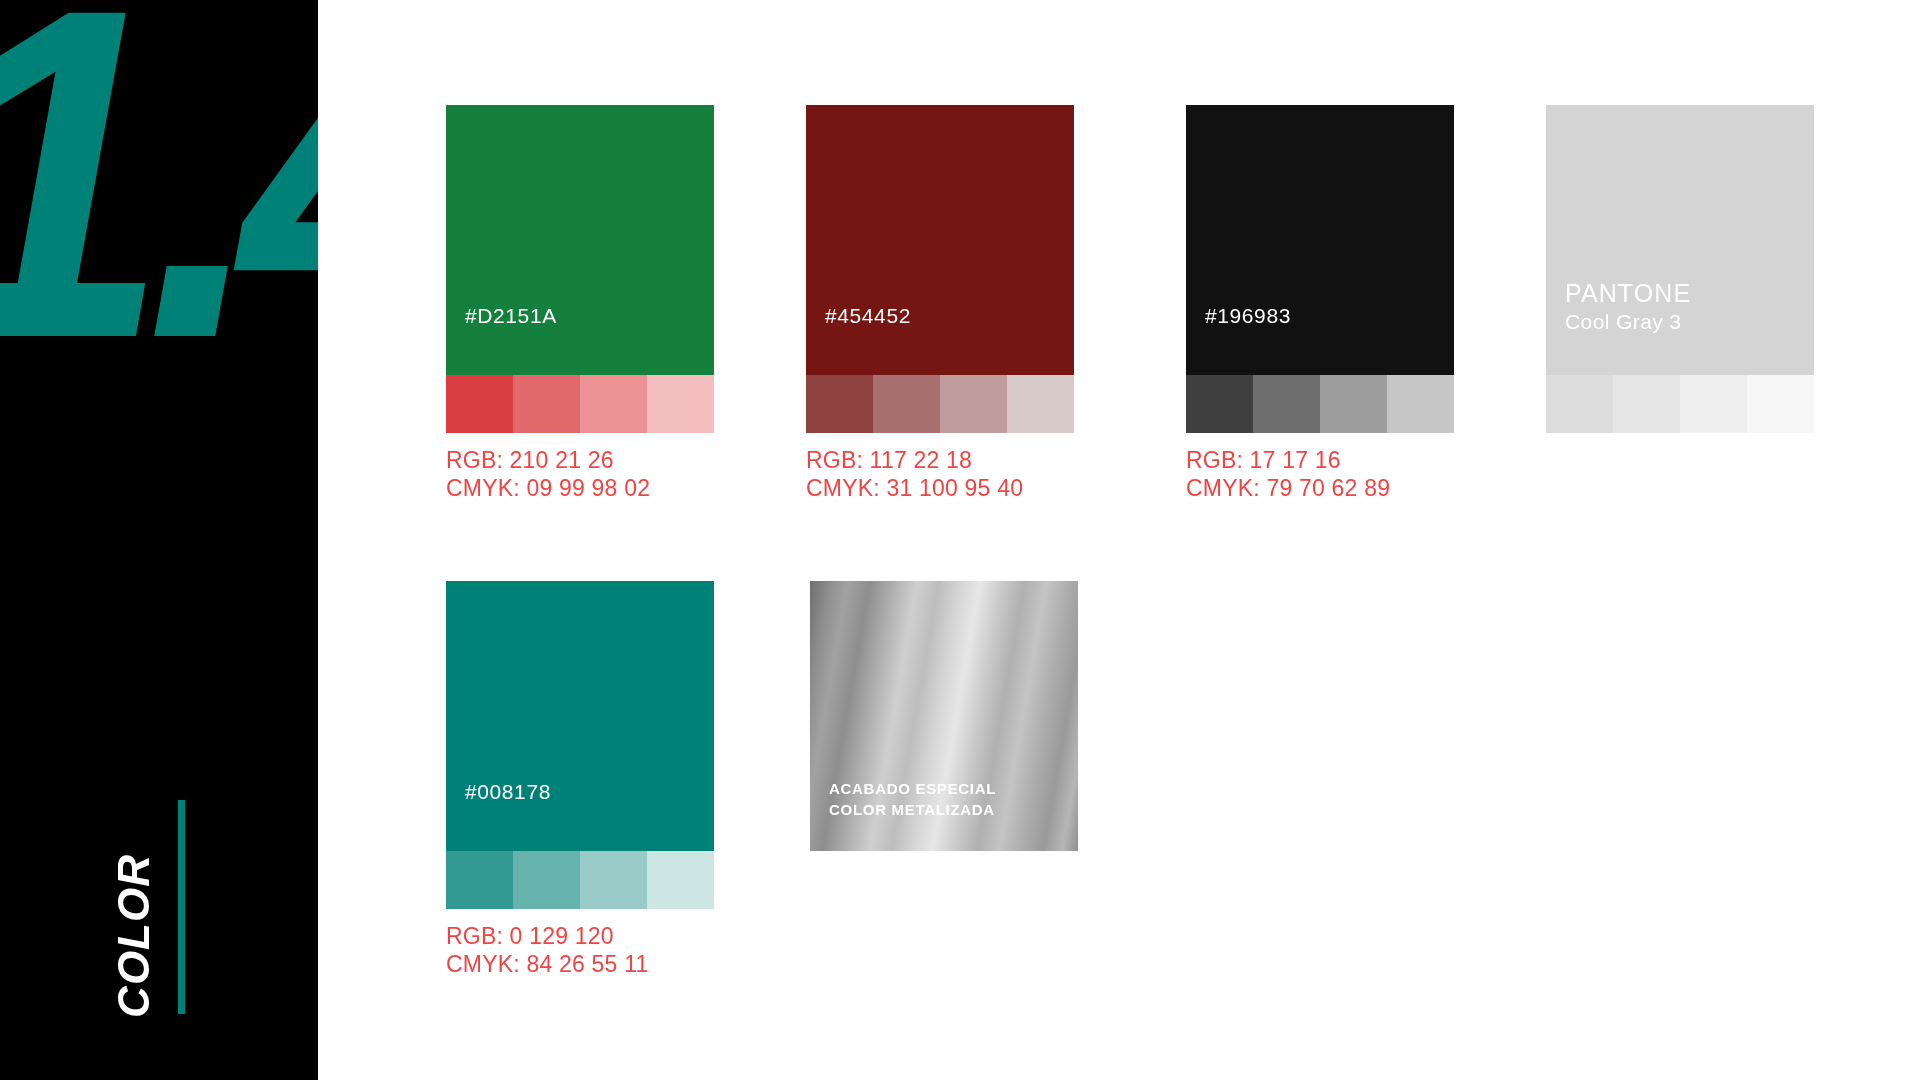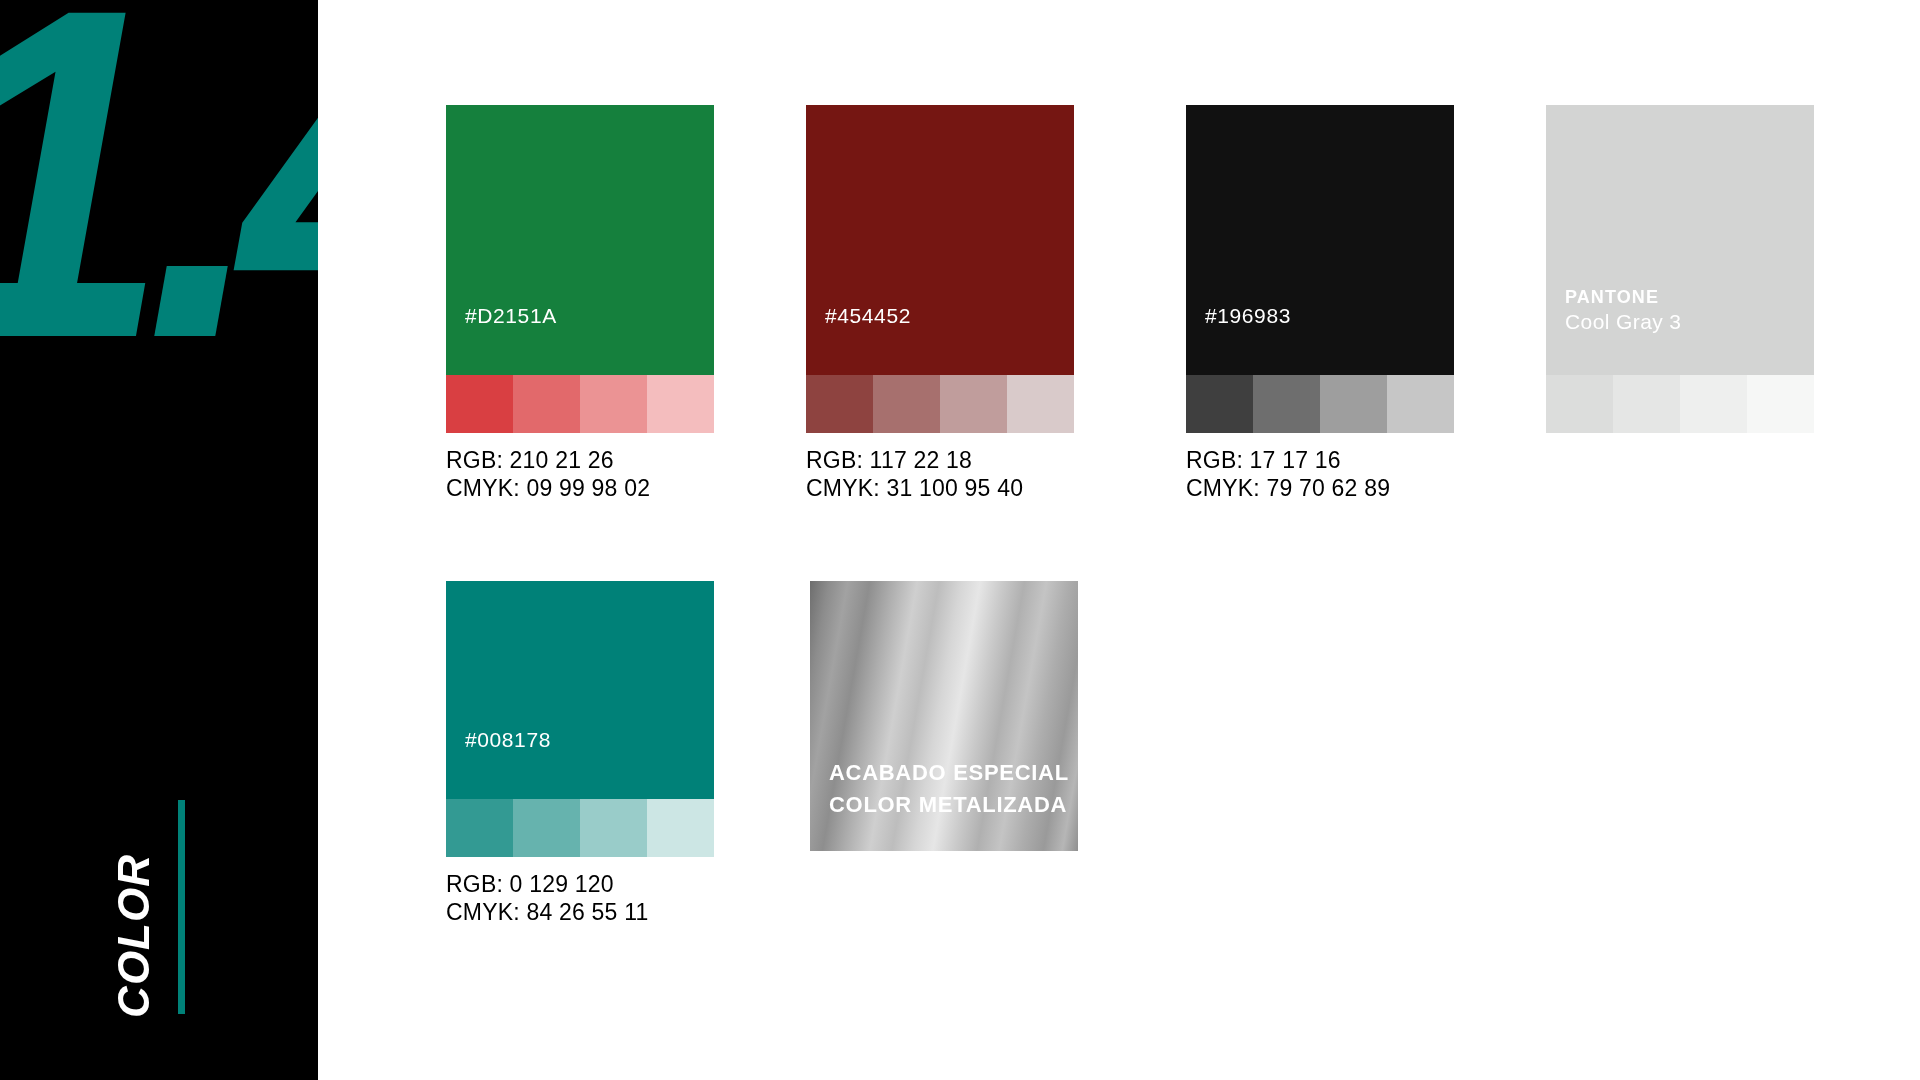--- a/index.html
+++ b/index.html
@@ -88,49 +88,49 @@
     font-weight:400;
     letter-spacing:0.6px;
     line-height:1.25;
     white-space:nowrap;
   }
   .chip-label.pantone {
     bottom:40px;
   }
   .chip-label .pantone-name {
     display:block;
-    font-weight:bold;
+    font-weight:normal;
     letter-spacing:1.1px;
-    font-size:18px;
+    font-size:25px;
   }
   .chip-label .pantone-sub {
     display:block;
     font-weight:400;
     font-size:21px;
     letter-spacing:0.4px;
   }
   .chip-label.finish {
     bottom:30px;
     font-weight:bold;
-    font-size:22px;
+    font-size:15px;
     letter-spacing:0.7px;
     line-height:1.45;
   }
   .chip-label.finish span { display:block; }
 
   .tints {
     display:flex;
     width:100%;
     height:58px;
   }
   .tints div { flex:1 1 0; height:100%; }
 
   .caption {
     margin-top:13px;
-    color:#000000;
+    color:#ef4444;
     font-size:23px;
     line-height:1.22;
     letter-spacing:0.2px;
     white-space:nowrap;
   }
   .caption span { display:block; }
 </style>
 </head>
 <body>
 
@@ -198,21 +198,21 @@
           </div>
         </div>
         <div class="tints">
           <div style="background: rgb(220, 221, 220);"></div>
           <div style="background: rgb(229, 230, 229);"></div>
           <div style="background: rgb(238, 239, 238);"></div>
           <div style="background: rgb(246, 247, 246);"></div>
         </div>
       </div>
       <div class="swatch-col" style="left: 446px; top: 581px; width: 268px;">
-        <div class="chip" style="height: 218px; background: rgb(0, 129, 120);">
+        <div class="chip" style="height: 270px; background: rgb(0, 129, 120);">
           <div class="chip-label">#008178</div>
         </div>
         <div class="tints">
           <div style="background: rgb(51, 154, 147);"></div>
           <div style="background: rgb(102, 179, 174);"></div>
           <div style="background: rgb(153, 204, 201);"></div>
           <div style="background: rgb(204, 230, 228);"></div>
         </div>
         <div class="caption">
           <span>RGB: 0 129 120</span>

